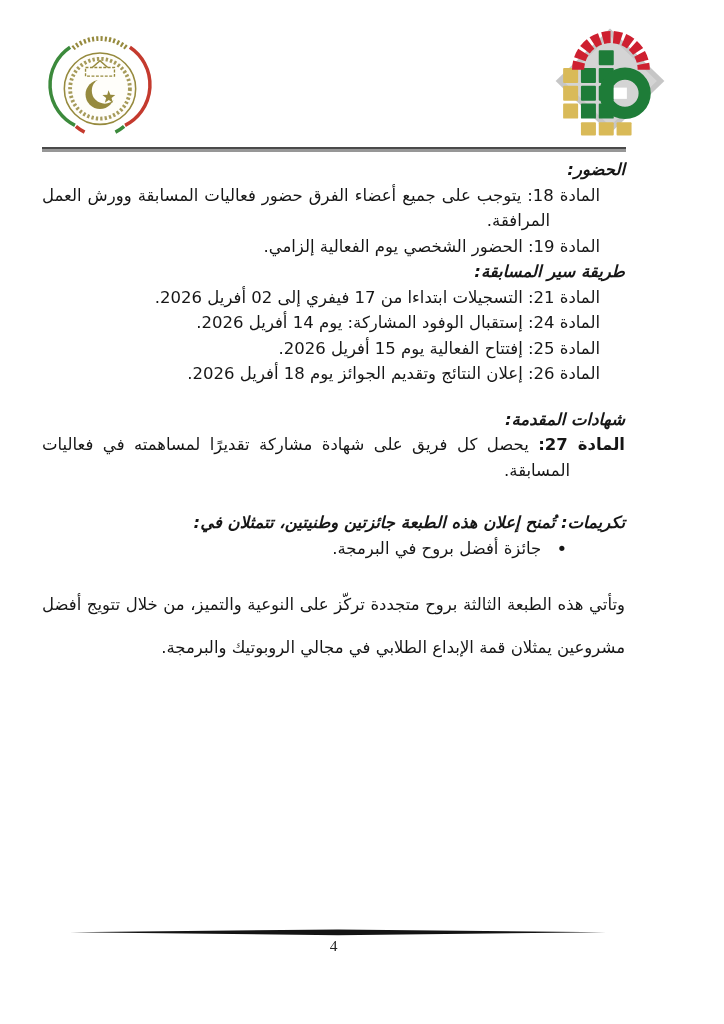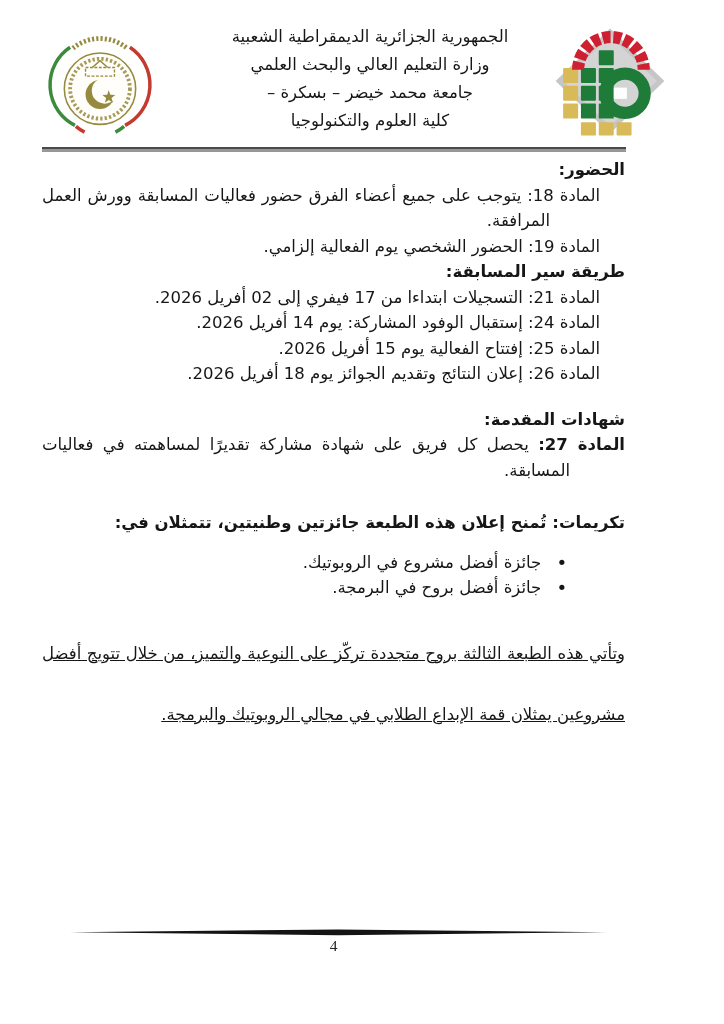--- a/index.html
+++ b/index.html
@@ -20,29 +20,29 @@
     position:absolute;top:147px;left:42px;width:584px;height:3px;
     background:#979797;border-top:2px solid #4a4a4a;
   }
   
   .body{
     position:absolute;top:157px;left:42px;width:583px;
     direction:rtl;text-align:justify;
     font-size:16.5px;line-height:25.5px;
   }
   .body p,.body h2{margin:0;padding:0;font-size:16.5px;}
-  h2.sec{font-weight:bold;}
+  h2.sec{font-weight:bold;font-style:italic;}
   p.article{padding-right:75px;text-indent:-50px;} 
   p.flush-hang{padding-right:55px;text-indent:-55px;} 
   .gap-lg{margin-top:27px !important;}
   .gap-md{margin-top:20px !important;}
   p.bullet{padding-right:58px;text-align:right;}
   .bullet-dot{display:inline-block;margin-inline-end:16px;transform:scale(1.1);}
   .bold{font-weight:bold;}
-  p.closing{margin-top:22px !important;line-height:61px;text-decoration:underline;}
+  p.closing{margin-top:22px !important;line-height:43px;}
   
   .footer{position:absolute;top:929px;left:42px;width:583px;text-align:center;}
   .footer-rule{display:block;margin:0 0 1px 28px;}
   .page-num{
     font-family:"Liberation Serif","DejaVu Serif",serif;
     font-size:15.5px;color:#222;
   }
 </style>
 </head>
 <body>
@@ -64,26 +64,20 @@
 
       <rect x="41" y="44" width="30" height="9" fill="none" stroke="#968a3e" stroke-width="1.4" stroke-dasharray="3 1.6"></rect>
       <path d="M 48 44 L 56 37 L 64 44" fill="none" stroke="#968a3e" stroke-width="1.6"></path>
 
       <circle cx="56" cy="72" r="15" fill="#968a3e"></circle>
       <circle cx="61" cy="68" r="13.5" fill="#fffefa"></circle>
       <polygon points="64,66 66.2,71.2 71.8,71.5 67.5,75 69,80.4 64.4,77.4 59.8,80.4 61.3,75 57,71.5 62.6,71.2" fill="#968a3e" transform="scale(0.9) translate(8,9)"></polygon>
     </svg>
   </div>
 
-  <div class="header-text">
-    <div>الجمهورية الجزائرية الديمقراطية الشعبية</div>
-    <div>وزارة التعليم العالي والبحث العلمي</div>
-    <div>جامعة محمد خيضر – بسكرة –</div>
-    <div>كلية العلوم والتكنولوجيا</div>
-  </div>
 
   <div class="unilogo">
     <svg width="120" height="124" viewBox="0 0 128 130">
 
       <polygon points="64,8 122,64 64,120 6,64" fill="#c6c6c6"></polygon>
       <polygon points="64,16 114,64 64,112 14,64" fill="#ffffff" opacity="0.25"></polygon>
 
       <g fill="#d9ba58">
         <rect x="14" y="50" width="16" height="16" rx="1"></rect>
         <rect x="14" y="69" width="16" height="16" rx="1"></rect>
@@ -120,21 +114,20 @@
     <h2 class="sec">طريقة سير المسابقة:</h2>
     <p class="article">المادة 21: التسجيلات ابتداءا من 17 فيفري إلى 02 أفريل 2026.</p>
     <p class="article">المادة 24: إستقبال الوفود المشاركة: يوم 14 أفريل 2026.</p>
     <p class="article">المادة 25: إفتتاح الفعالية يوم 15 أفريل 2026.</p>
     <p class="article">المادة 26: إعلان النتائج وتقديم الجوائز يوم 18 أفريل 2026.</p>
 
     <h2 class="sec gap-md">شهادات المقدمة:</h2>
     <p class="flush-hang"><span class="bold">المادة 27:</span><span> يحصل كل فريق على شهادة مشاركة تقديرًا لمساهمته في فعاليات المسابقة.</span></p>
 
     <h2 class="sec gap-lg">تكريمات: تُمنح إعلان هذه الطبعة جائزتين وطنيتين، تتمثلان في:</h2>
-    <p class="bullet" style="margin-top:14px !important"><span class="bullet-dot">•</span><span>جائزة أفضل مشروع في الروبوتيك.</span></p>
     <p class="bullet"><span class="bullet-dot">•</span><span>جائزة أفضل بروح في البرمجة.</span></p>
 
     <p class="closing">وتأتي هذه الطبعة الثالثة بروح متجددة تركّز على النوعية والتميز، من خلال تتويج أفضل مشروعين يمثلان قمة الإبداع الطلابي في مجالي الروبوتيك والبرمجة.</p>
   </div>
 
   <div class="footer">
     <svg class="footer-rule" width="536" height="7" viewBox="0 0 536 7">
       <polygon points="0,3.2 268,0.4 536,3.2 268,6.2" fill="#141414"></polygon>
     </svg>
     <div class="page-num">4</div>

